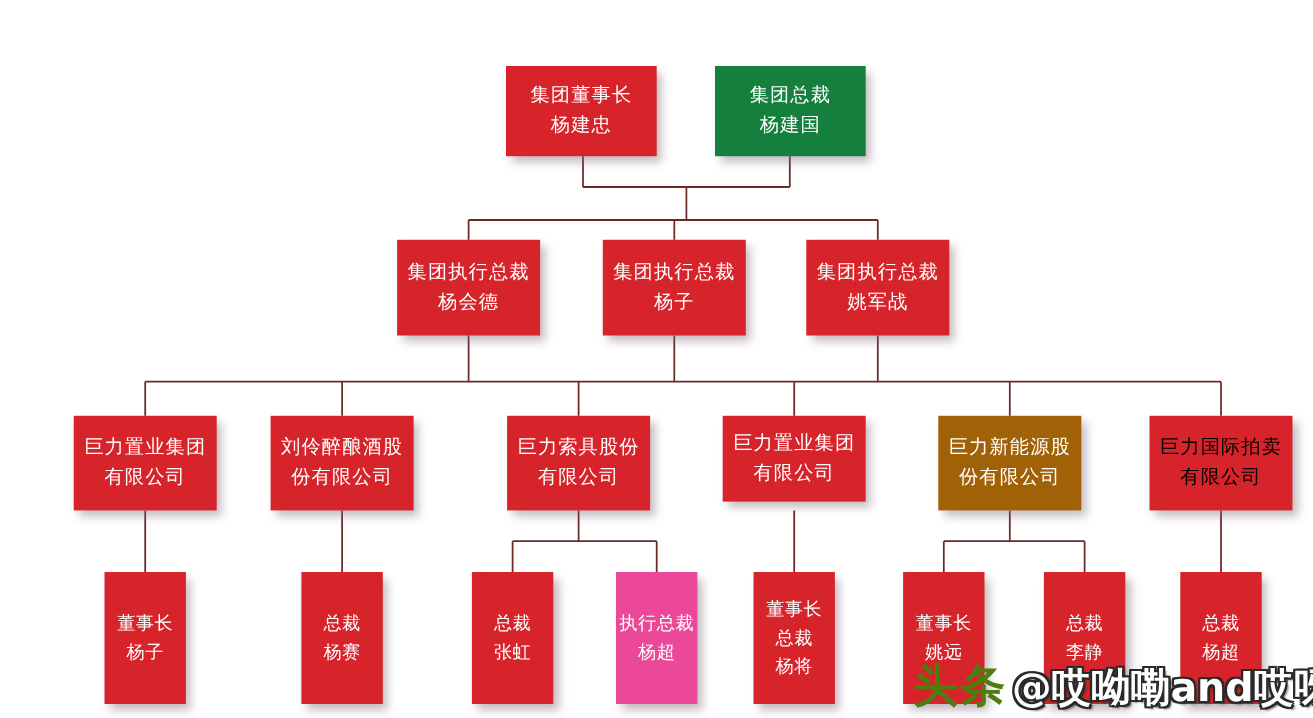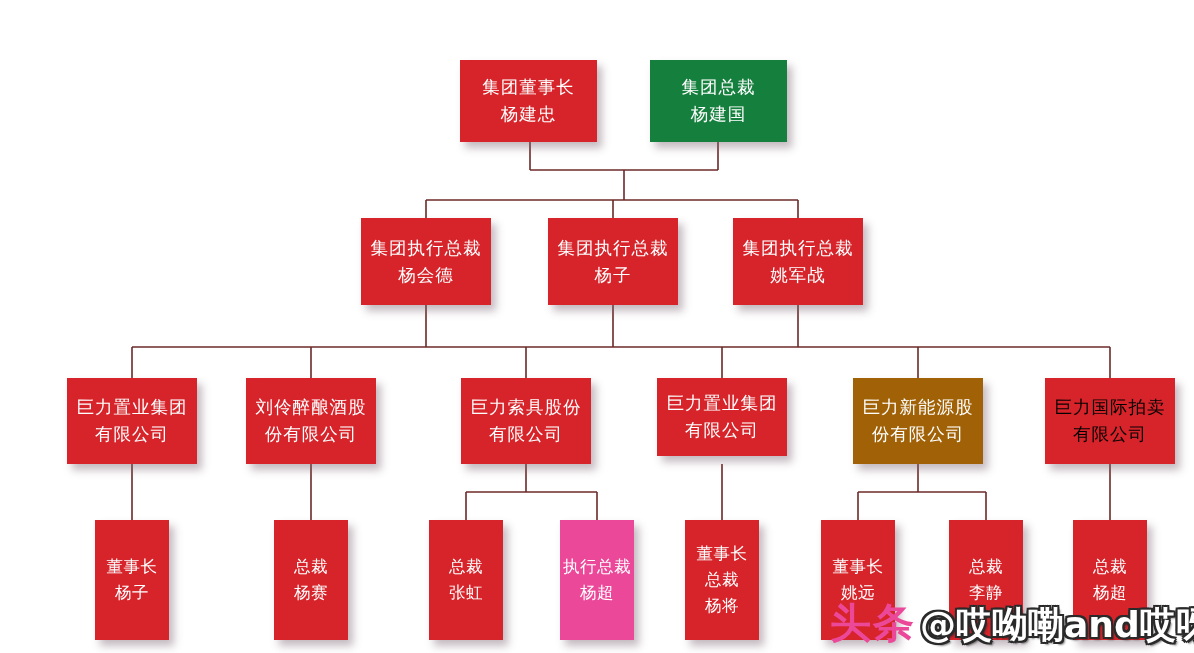--- a/index.html
+++ b/index.html
@@ -47,21 +47,21 @@
   #watermark {
     position: absolute;
     left: 830px;
     top: 596px;
     white-space: nowrap;
     pointer-events: none;
   }
   .wm-brand {
     font-size: 41px;
     font-weight: 900;
-    color: #ec4899;
+    color: #4d7c0f;
     letter-spacing: 2px;
     vertical-align: baseline;
   }
   .wm-handle {
     font-size: 36px;
     font-weight: 700;
     color: #ffffff;
     letter-spacing: 0px;
     margin-left: 4px;
     vertical-align: baseline;

